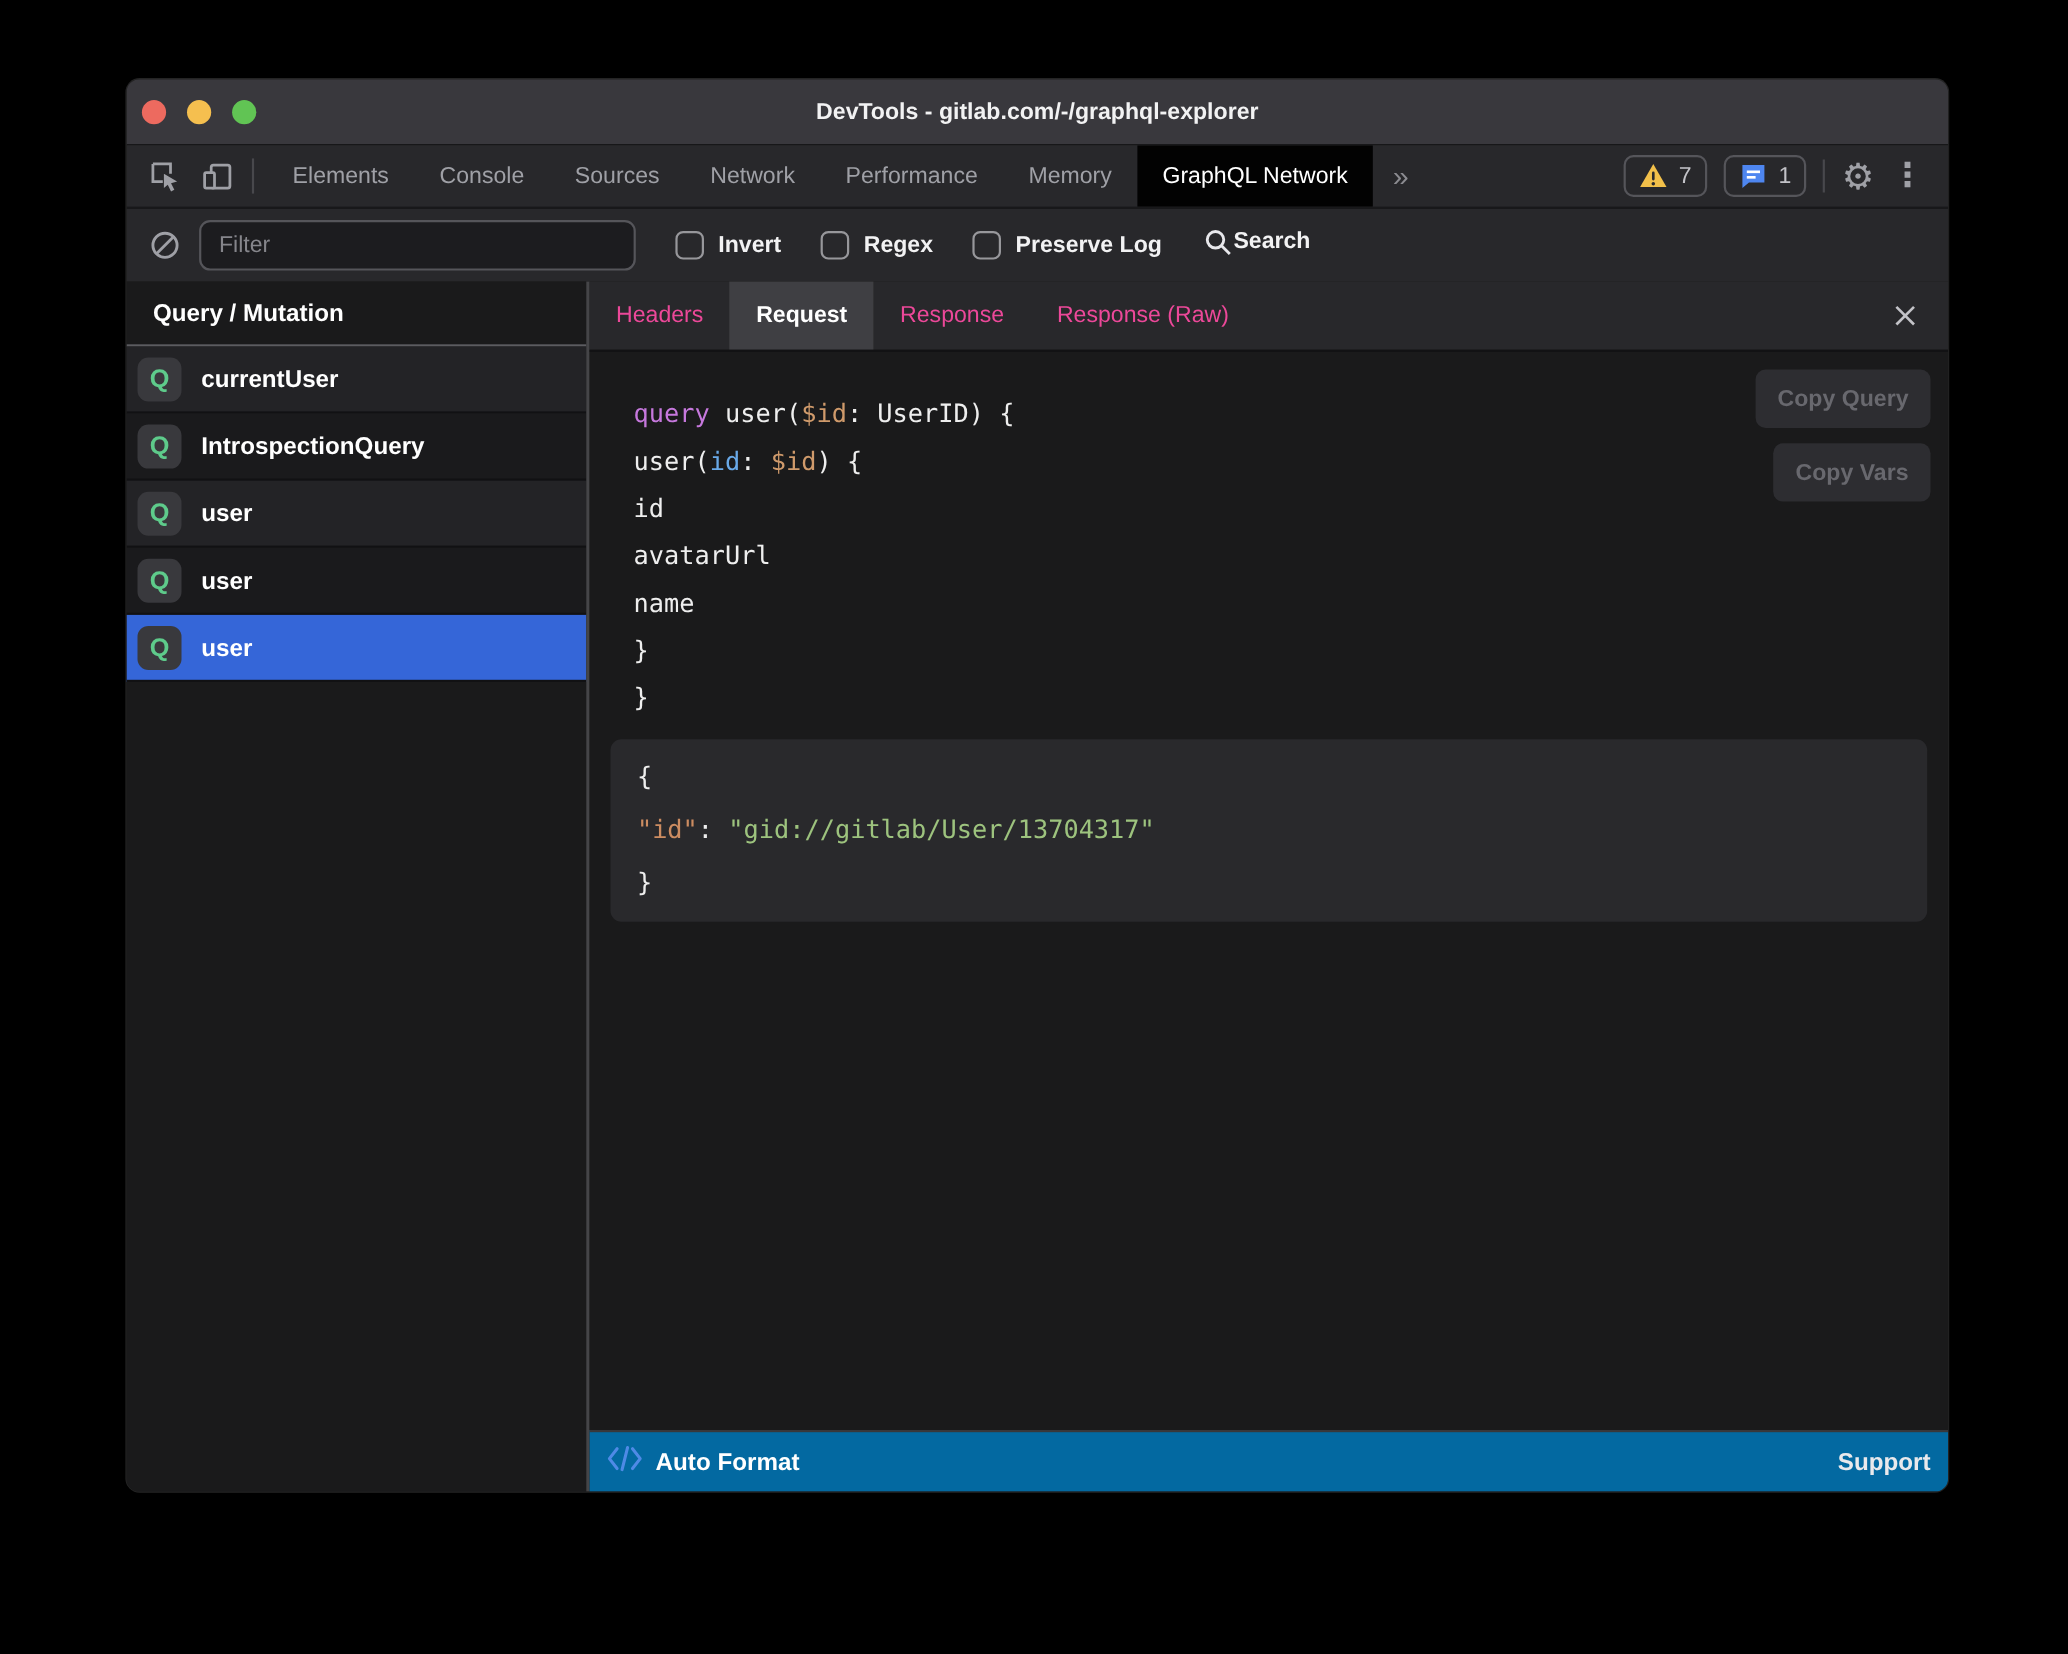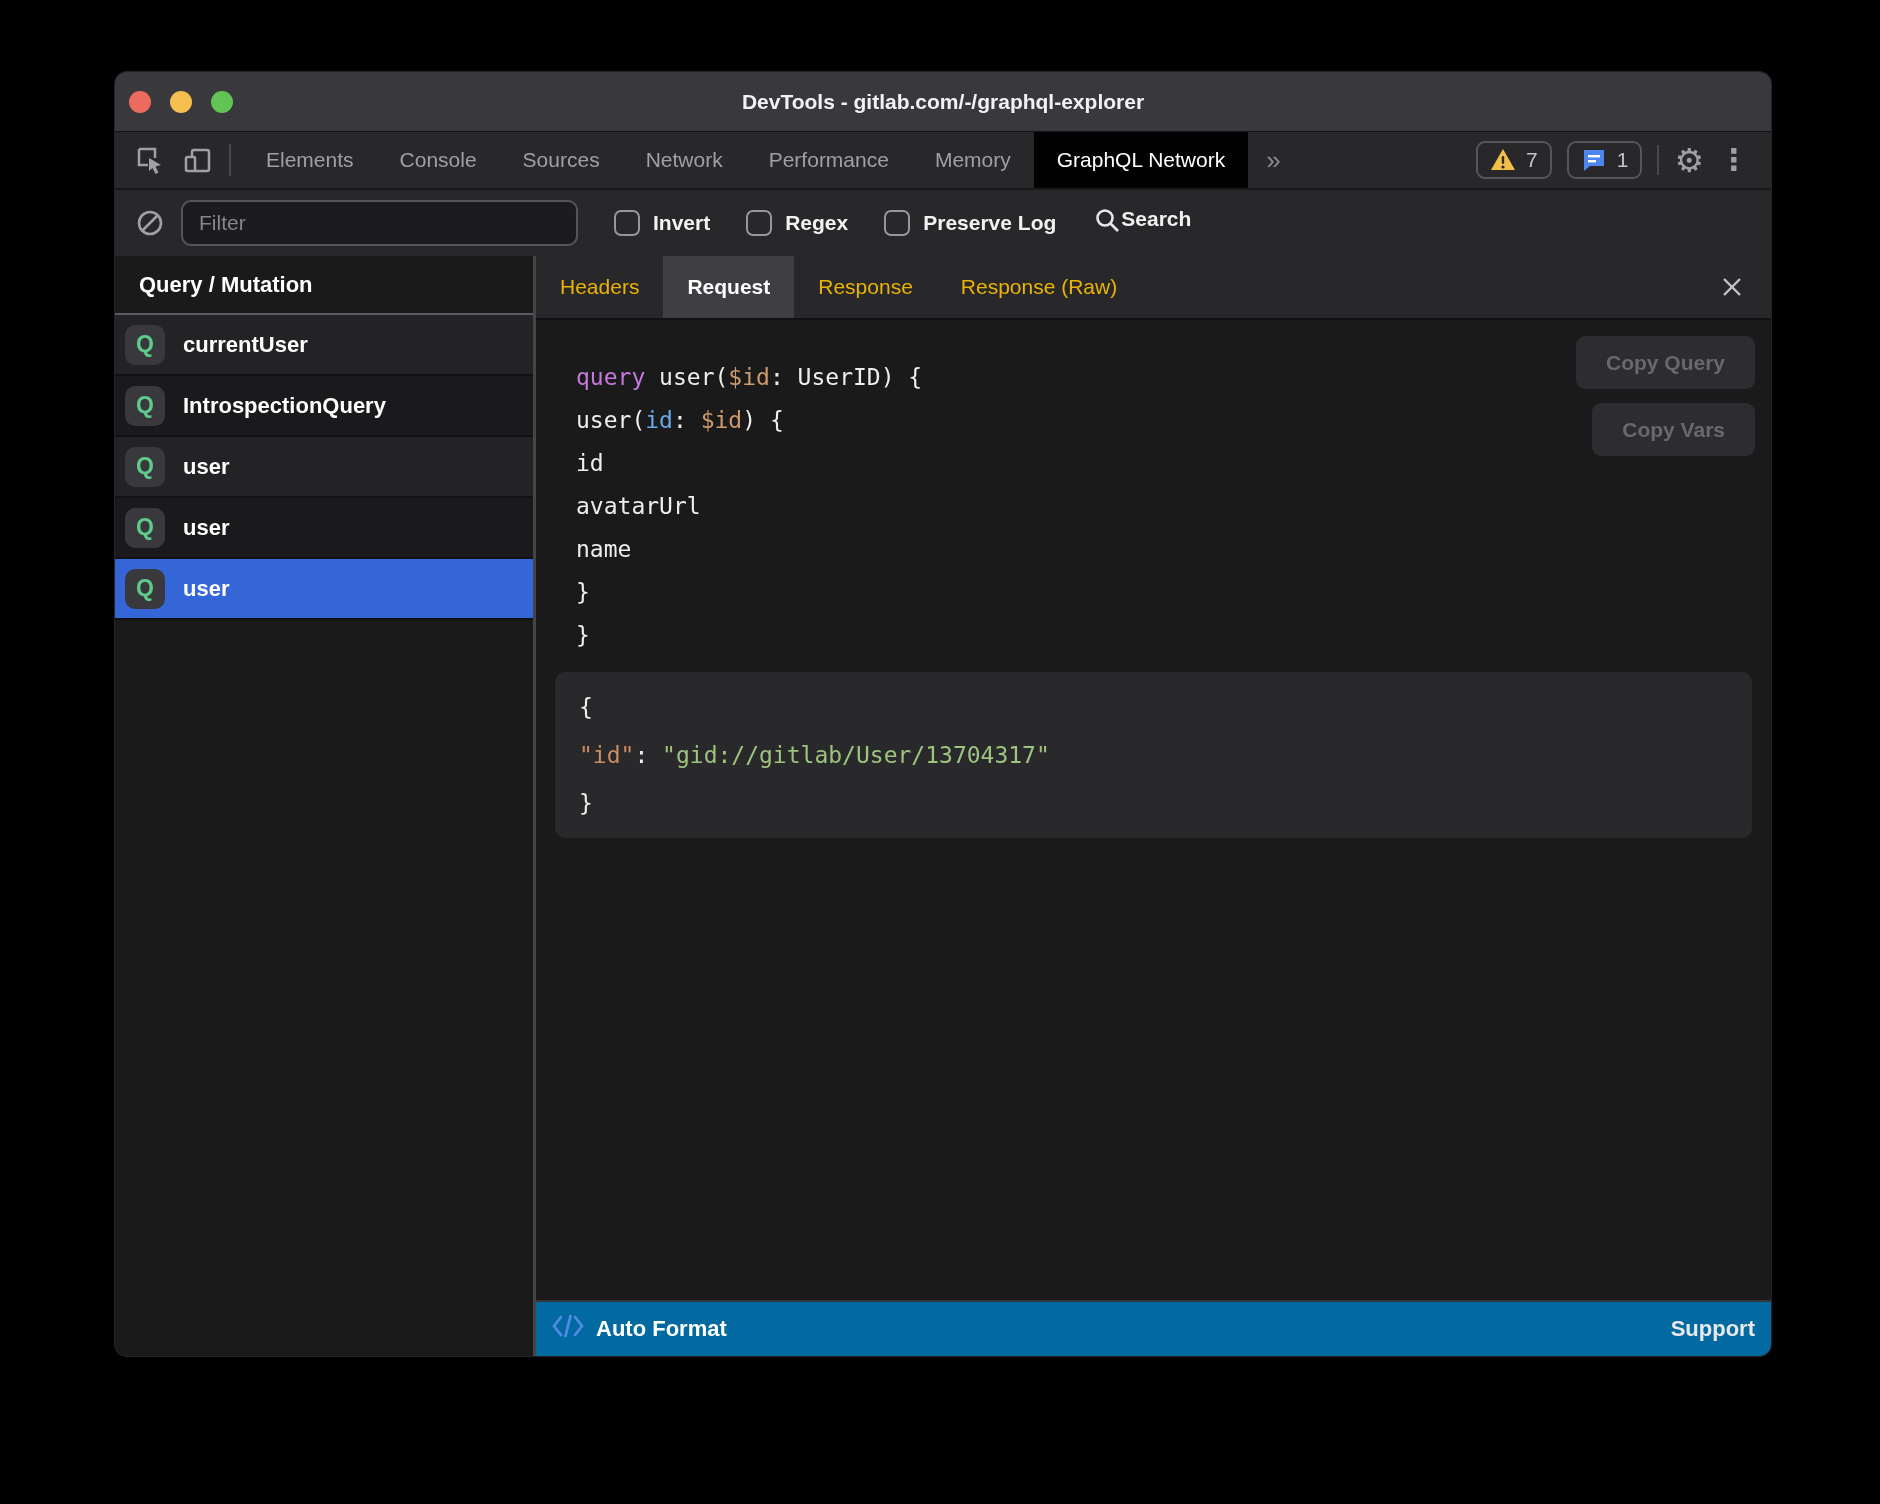--- a/index.html
+++ b/index.html
@@ -63,38 +63,38 @@
   .side-row.odd { background:#232326; }
   .side-row.even { background:#1a1a1c; }
   .side-row.selected { background:#3566d8; }
   .qbadge { width:40px; height:40px; flex:none; border-radius:10px; background:#39393d;
     color:#5ecb8b; display:flex; align-items:center; justify-content:center;
     font-size:23px; font-weight:bold; }
   .v-divider { width:3px; flex:none; background:#454548; }
 
   .detail { flex:1; display:flex; flex-direction:column; min-width:0; }
   .detail-tabs { height:62px; flex:none; background:#28282b; display:flex; align-items:stretch; font-size:21px; }
-  .dtab { display:flex; align-items:center; padding:0 24px; color:#eab308; white-space:nowrap; }
+  .dtab { display:flex; align-items:center; padding:0 24px; color:#ec4899; white-space:nowrap; }
   .dtab.selected { background:#3f3f43; color:#fff; font-weight:bold; }
   .close-btn { margin-left:auto; align-self:center; margin-right:22px; display:flex; padding:6px; }
 
   .detail-body { flex:1; background:#1a1a1b; border-top:2px solid #121214; position:relative; overflow:hidden; }
   .code { font-family:"DejaVu Sans Mono", monospace; font-size:23px; }
   .query-code { margin:36px 0 0 40px; line-height:43px; }
   .tok-kw   { color:#c678dd; }
   .tok-var  { color:#cf9a6b; }
   .tok-attr { color:#69a9e8; }
   .tok-key  { color:#cc8c61; }
   .tok-str  { color:#9dc37e; }
   .tok-plain{ color:#eeeeee; }
 
   .copy-stack { position:absolute; top:16px; right:16px; display:flex; flex-direction:column;
     align-items:flex-end; gap:14px; }
   .copy-btn { height:53px; border-radius:9px; background:#2d2d31; color:#68686e;
-    font-size:21px; font-weight:bold; display:flex; align-items:center; padding:0 30px;
+    font-size:21px; font-weight:bold; display:flex; align-items:center; padding:0 20px;
     border:none; font-family:"Liberation Sans", sans-serif; }
 
   .vars-box { position:absolute; left:19px; right:19px; top:352px; height:166px;
     background:#29292c; border-radius:10px; padding:11px 24px; line-height:48px; }
 
   .footer { height:56px; flex:none; background:#0369a1; border-top:2px solid #38383b;
     display:flex; align-items:center; padding:0 16px; }
   .auto-format { display:flex; align-items:center; gap:12px; color:#ffffff;
     font-weight:bold; font-size:22px; }
   .support { margin-left:auto; color:#e9e9ec; font-weight:bold; font-size:22px; }

